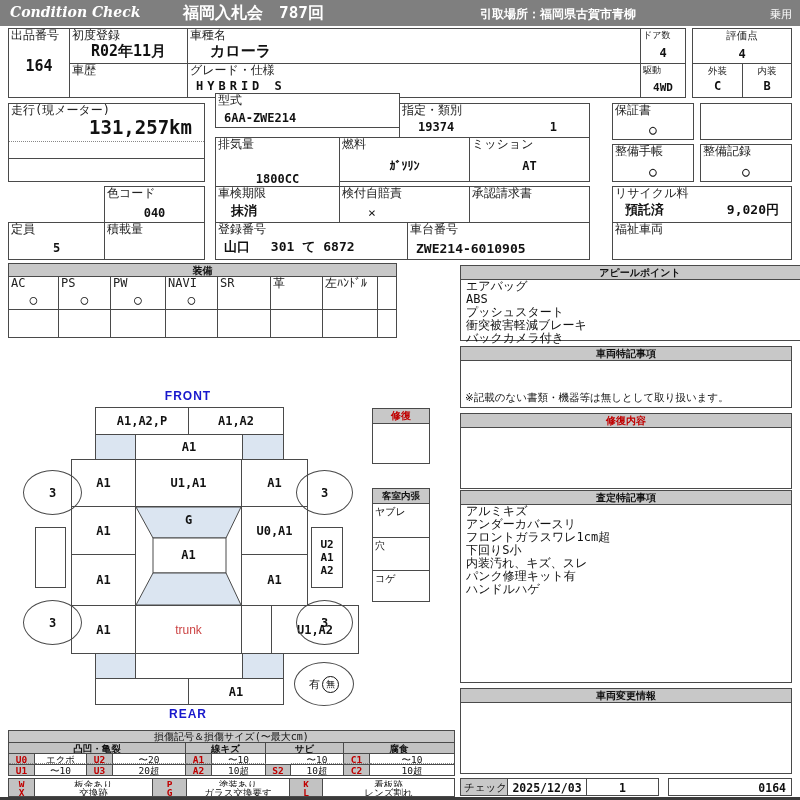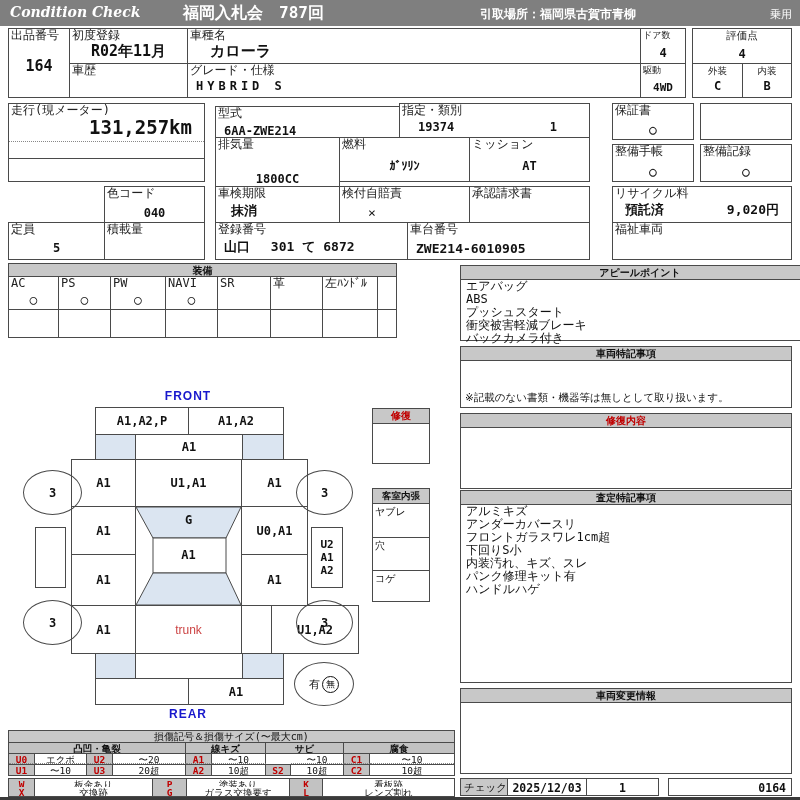--- a/index.html
+++ b/index.html
@@ -89,21 +89,21 @@
     <div class="val" style="bottom:4px;font-size:12px;">B</div>
   </div>
 
   <div class="cell" style="left:8px;top:103px;width:197px;height:79px;">
     <div class="lbl">走行(現メーター)</div>
     <div class="abs" style="left:0;right:0;top:12px;height:24px;text-align:right;padding-right:12px;font-weight:bold;font-size:19px;">131,257km</div>
     <div class="abs dot" style="left:0;right:0;top:37px;height:0;"></div>
     <div class="abs" style="left:0;right:0;top:54px;border-top:1px solid #4a4a4a;"></div>
   </div>
 
-  <div class="cell" style="left:215px;top:106px;width:185px;height:35px;">
+  <div class="cell" style="left:215px;top:93px;width:185px;height:35px;">
     <div class="lbl">型式</div>
     <div class="val vleft" style="bottom:2px;font-size:12px;">6AA-ZWE214</div>
   </div>
   <div class="cell" style="left:399px;top:103px;width:191px;height:35px;">
     <div class="lbl">指定・類別</div>
     <div class="abs" style="left:18px;bottom:3px;font-weight:bold;font-size:12px;">19374</div>
     <div class="abs" style="right:32px;bottom:3px;font-weight:bold;font-size:12px;">1</div>
   </div>
   <div class="cell" style="left:215px;top:137px;width:125px;height:58px;">
     <div class="lbl">排気量</div>

